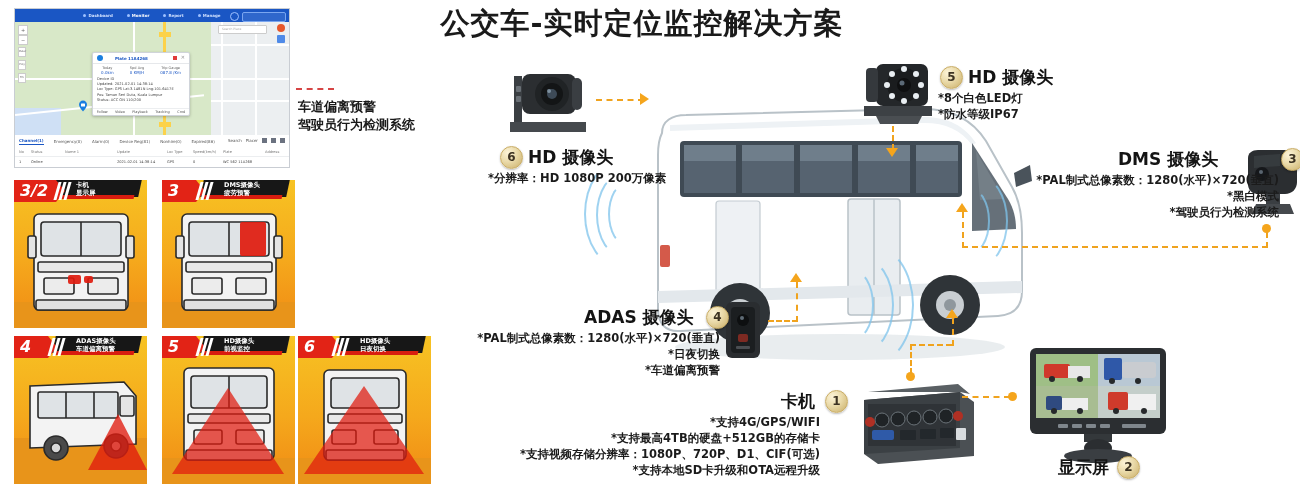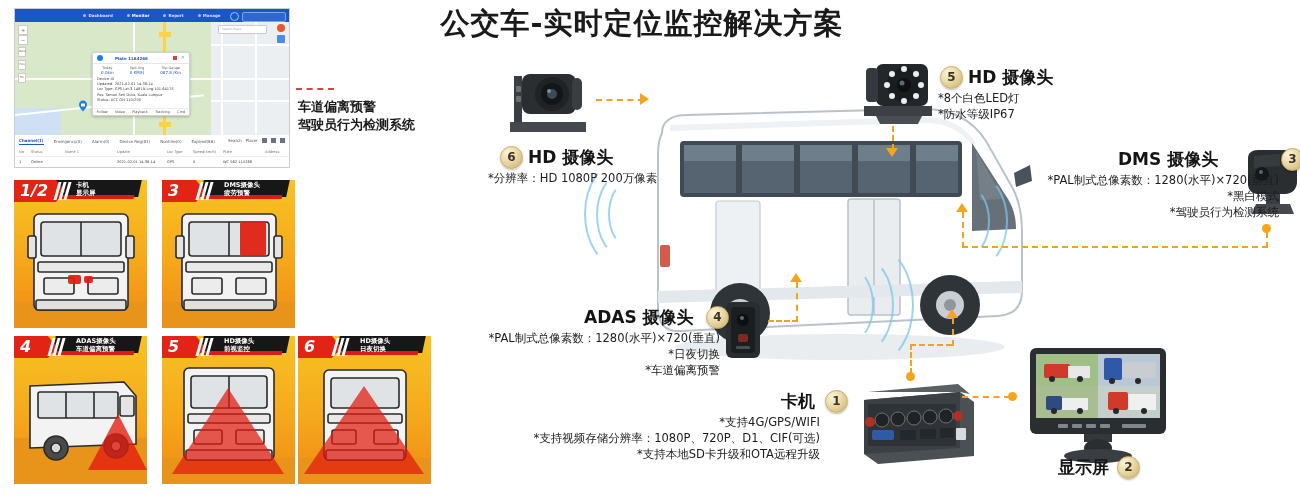--- a/index.html
+++ b/index.html
@@ -93,21 +93,21 @@
   .rb-slash{position:absolute;left:42px;top:2px;width:16px;height:18px;z-index:7;}
   .rb-slash i{position:absolute;top:0;width:3px;height:18px;background:#fff;transform:skewX(-16deg);}
   .rb-txt{position:absolute;left:62px;top:1px;z-index:8;color:#fff;font-size:6.5px;
     font-weight:bold;line-height:8px;white-space:nowrap;}
   .bus-svg{position:absolute;left:0;top:16px;}
   
   .alert-red{position:absolute;background:#e01b0e;opacity:.92;}
 
   
   .callout-title{position:absolute;font-size:17px;font-weight:bold;color:#141414;white-space:nowrap;}
-  .callout-spec{position:absolute;font-size:11.5px;font-weight:normal;color:#1b1b1b;
+  .callout-spec{position:absolute;font-size:11.5px;font-weight:bold;color:#1b1b1b;
     line-height:16px;white-space:nowrap;}
   .badge{position:absolute;width:21px;height:21px;border-radius:50%;
     background:radial-gradient(circle at 32% 28%,#fdf4d8 0%,#e9d9a8 45%,#c9ad66 100%);
     border:1px solid #c9ad66;color:#3d3323;font-size:12px;font-weight:bold;
     text-align:center;line-height:21px;box-shadow:0 1px 2px rgba(0,0,0,.25);}
   .dash-h{position:absolute;height:0;border-top:2.5px dashed #f0a31e;}
   .dash-v{position:absolute;width:0;border-left:2.5px dashed #f0a31e;}
   .dot-o{position:absolute;width:9px;height:9px;border-radius:50%;background:#f5a51c;}
   .arrow-r{position:absolute;width:0;height:0;border-left:9px solid #f5a51c;
     border-top:6px solid transparent;border-bottom:6px solid transparent;}
@@ -277,21 +277,21 @@
     </g>
   </svg>
 
   <div class="alert-red" style="left:54px;top:95px;width:13px;height:9px;border-radius:2px;"></div>
   <div class="alert-red" style="left:70px;top:96px;width:9px;height:7px;border-radius:2px;"></div>
 
   <div class="ribbon">
     <div class="rb-blk"></div>
     <div class="rb-blk2"></div>
     <div class="rb-red"></div>
-    <div class="rb-num">1/2</div>
+    <div class="rb-num">3/2</div>
     <div class="rb-slash">
         <i style="left:0"></i>
         <i style="left:5px"></i>
         <i style="left:10px"></i>
       </div>
     <div class="rb-txt">
       <div>卡机</div>
       <div>显示屏</div>
     </div>
   </div>
@@ -601,20 +601,21 @@
     <rect x="62" y="47" width="16" height="10" rx="1"></rect>
     <rect x="82" y="46" width="14" height="10" rx="1"></rect>
   </g>
   <rect x="98" y="46" width="10" height="12" rx="1" fill="#d8dcdf"></rect>
   <path d="M10 10 L100 2 L112 12 L102 10 Z" fill="#5a6064"></path>
 </svg>
 <div class="abs badge" style="left:825px;top:390px;">1</div>
 <div class="abs callout-title" style="left:781px;top:390px;">卡机</div>
 <div class="abs callout-spec" style="left:480px;top:414px;text-align:right;width:340px;">
   <div>*支持4G/GPS/WIFI</div>
+  <div>*支持最高4TB的硬盘+512GB的存储卡</div>
   <div>*支持视频存储分辨率：1080P、720P、D1、CIF(可选)</div>
   <div>*支持本地SD卡升级和OTA远程升级</div>
 </div>
 <div class="abs dot-o" style="left:906px;top:372px;"></div>
 <div class="abs dash-v" style="left:910px;top:344px;height:30px;"></div>
 <div class="abs dash-h" style="left:910px;top:344px;width:42px;"></div>
 <div class="abs dash-v" style="left:952px;top:318px;height:28px;"></div>
 <div class="abs arrow-u" style="left:946px;top:309px;"></div>
 
 <svg class="abs" style="left:1022px;top:344px;" width="152" height="120" viewBox="0 0 152 120">

